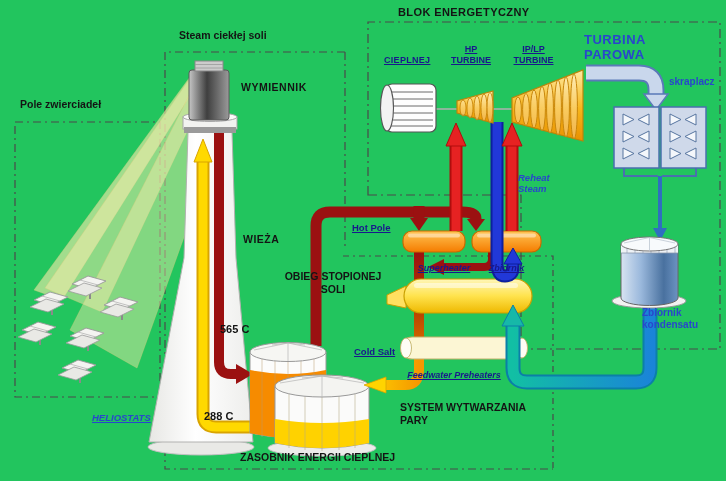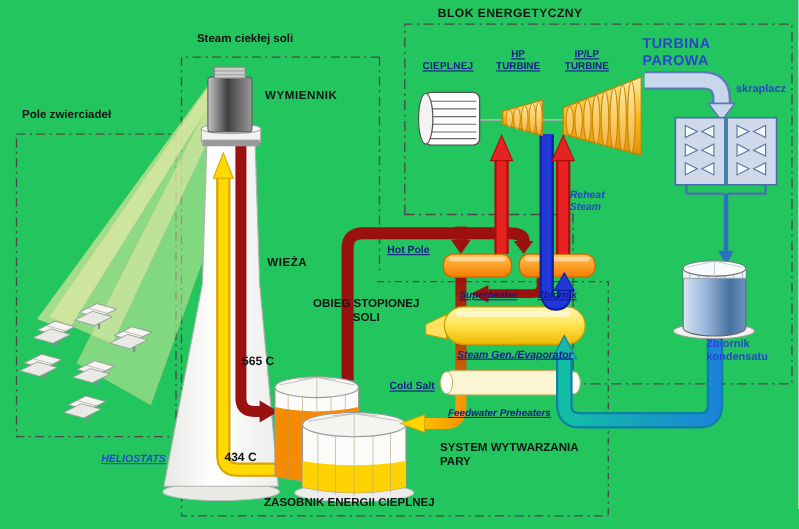--- a/index.html
+++ b/index.html
@@ -300,21 +300,21 @@
 </svg>
 
   <div class="lb blk s11" style="left:398px;top:6px;letter-spacing:.4px">BLOK ENERGETYCZNY</div>
   <div class="lb blk s105" style="left:179px;top:29px">Steam ciekłej soli</div>
   <div class="lb blk s105" style="left:20px;top:98px">Pole zwierciadeł</div>
   <div class="lb blk s105" style="left:241px;top:81px;letter-spacing:.5px">WYMIENNIK</div>
   <div class="lb blk s105" style="left:243px;top:233px;letter-spacing:.5px">WIEŻA</div>
   <div class="lb blk s105 ctr" style="left:283px;top:270px;width:100px">OBIEG STOPIONEJ
 SOLI</div>
   <div class="lb blk s11" style="left:220px;top:323px">565 C</div>
-  <div class="lb blk s11" style="left:204px;top:410px">434 C</div>
+  <div class="lb blk s11" style="left:204px;top:410px">288 C</div>
   <div class="lb blk s105" style="left:400px;top:401px">SYSTEM WYTWARZANIA
 PARY</div>
   <div class="lb blk s105" style="left:240px;top:451px">ZASOBNIK ENERGII CIEPLNEJ</div>
   <div class="lb blue s95 it u" style="left:92px;top:384px">HELIOSTATS</div>
 
   <div class="lb navy s9" style="left:384px;top:55px;letter-spacing:.3px">CIEPLNEJ</div>
   <div class="lb navy s9 ctr" style="left:447px;top:44px;width:48px">HP
 TURBINE</div>
   <div class="lb navy s9 ctr" style="left:506px;top:44px;width:55px">IP/LP
 TURBINE</div>
@@ -324,16 +324,15 @@
   <div class="lb blue s95 it" style="left:518px;top:144px">Reheat
 Steam</div>
   <div class="lb blue s10" style="left:642px;top:307px">Zbiornik
 kondensatu</div>
 
   <div class="lb navy s95" style="left:352px;top:222px">Hot Pole</div>
   <div class="lb navy s95" style="left:354px;top:346px">Cold Salt</div>
 
   <div class="lb navy s9 it ctr" style="left:413px;top:235px;width:62px">Superheater</div>
   <div class="lb navy s9 it ctr" style="left:472px;top:235px;width:69px">Zbiornik</div>
-  <div class="lb navy s95 it ctr" style="left:405px;top:289px;width:126px">Steam Gen./Evaporator</div>
   <div class="lb navy s9 it ctr" style="left:402px;top:342px;width:104px">Feedwater Preheaters</div>
 
 </div>
 
 </body></html>

